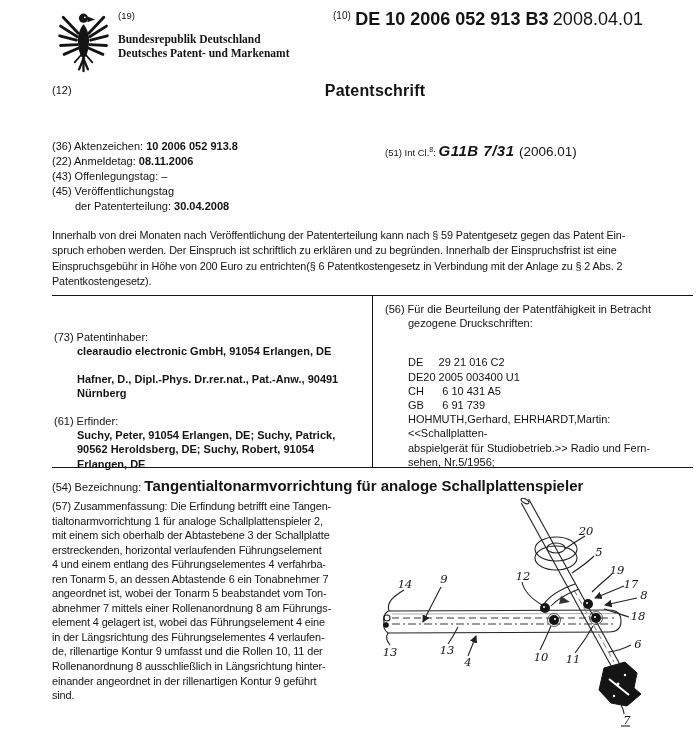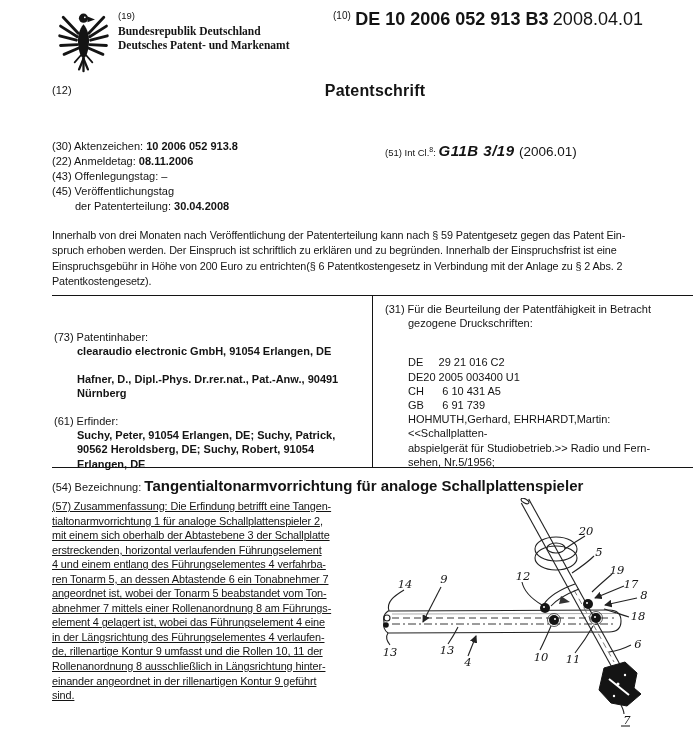--- a/index.html
+++ b/index.html
@@ -2,21 +2,21 @@
 <html><head>
 <meta charset="utf-8">
 <style>
   html,body{margin:0;padding:0;background:#fff;}
   .page{position:relative;width:700px;height:734px;background:#fff;color:#141414;
         font-family:"Liberation Sans", sans-serif;overflow:hidden;}
   .b{font-weight:bold;}
   
   .eagle{position:absolute;left:57px;top:6px;width:53px;height:72px;}
   .agency{position:absolute;left:118px;top:9px;line-height:14px;}
-  .agency .code{font-size:9.5px;display:block;margin-bottom:1px;}
+  .agency .code{font-size:9.5px;display:block;margin-bottom:9px;}
   .agency .ln{font-size:11.5px;font-weight:bold;display:block;font-family:Liberation Serif, serif;}
   .pubnum{position:absolute;left:333px;top:9px;white-space:nowrap;}
   .pubnum .code{font-size:10px;vertical-align:6px;}
   .pubnum .num{font-size:18px;font-weight:bold;}
   .pubnum .date{font-size:18px;}
   .code12{position:absolute;left:52px;top:84px;font-size:11px;}
   .doctype{position:absolute;left:25px;top:82px;width:700px;text-align:center;
            font-size:16px;font-weight:bold;letter-spacing:.2px;}
   
   .biblio-left{position:absolute;left:52px;top:139px;font-size:11px;line-height:15px;}
@@ -33,21 +33,21 @@
   .rule2{position:absolute;left:52px;top:467px;width:641px;border-top:1.6px solid #141414;}
   .parties{position:absolute;left:54px;top:302px;width:315px;font-size:11px;line-height:14.4px;margin-top:28px;}
   .entry{margin-bottom:13px;}
   .entry .val{font-weight:bold;white-space:pre-line;padding-left:23px;}
   .citations{position:absolute;left:385px;top:302px;width:308px;font-size:11px;line-height:14.2px;}
   .citations .lab{white-space:pre-line;padding-left:23px;text-indent:-23px;}
   .citations .items{font-weight:normal;white-space:pre-wrap;padding-left:23px;margin-top:25px;}
   .title54{position:absolute;left:52px;top:477px;font-size:11px;white-space:nowrap;}
   .title54 .t{font-weight:bold;font-size:15px;}
   .abstract{position:absolute;left:52px;top:499px;width:322px;font-size:10.9px;
-            line-height:14.55px;white-space:pre-line;letter-spacing:-.12px;text-decoration:underline;}
+            line-height:14.55px;white-space:pre-line;letter-spacing:-.12px;}
   
   .figure{position:absolute;left:378px;top:498px;width:322px;height:236px;}
   .figure svg{position:absolute;left:0;top:0;}
   .flabel{position:absolute;transform:translate(-50%,-50%);
           font-family:"DejaVu Serif", serif;font-style:italic;font-size:11.5px;color:#141414;}
 </style>
 </head>
 <body>
 
 <div class="page">
@@ -89,30 +89,30 @@
   <div class="pubnum">
     <span class="code">(10)</span>
     <span class="num">DE 10 2006 052 913 B3</span>
     <span class="date">2008.04.01</span>
   </div>
 
   <div class="code12">(12)</div>
   <div class="doctype">Patentschrift</div>
 
   <div class="biblio-left">
-    <div class="brow"><span>(30) Aktenzeichen: </span><span class="b">10 2006 052 913.8</span></div>
+    <div class="brow"><span>(36) Aktenzeichen: </span><span class="b">10 2006 052 913.8</span></div>
     <div class="brow"><span>(22) Anmeldetag: </span><span class="b">08.11.2006</span></div>
     <div class="brow"><span>(43) Offenlegungstag: </span><span>–</span></div>
     <div class="brow"><span>(45) Veröffentlichungstag</span></div>
     <div class="brow indent"><span>der Patenterteilung: </span><span class="b">30.04.2008</span></div>
   </div>
 
   <div class="intcl">
     <span class="code">(51) Int Cl.</span><span class="code sup">8</span><span class="code">:  </span>
-    <span class="val">G11B 3/19</span>
+    <span class="val">G11B 7/31</span>
     <span class="ed"> (2006.01)</span>
   </div>
 
   <div class="notice">Innerhalb von drei Monaten nach Veröffentlichung der Patenterteilung kann nach § 59 Patentgesetz gegen das Patent Ein-
 spruch erhoben werden. Der Einspruch ist schriftlich zu erklären und zu begründen. Innerhalb der Einspruchsfrist ist eine
 Einspruchsgebühr in Höhe von 200 Euro zu entrichten(§ 6 Patentkostengesetz in Verbindung mit der Anlage zu § 2 Abs. 2
 Patentkostengesetz).</div>
 
   <div class="rule1"></div>
   <div class="vdiv"></div>
@@ -129,21 +129,21 @@
     </div>
     <div class="entry">
       <div>(61) Erfinder:</div>
       <div class="val">Suchy, Peter, 91054 Erlangen, DE; Suchy, Patrick,
 90562 Heroldsberg, DE; Suchy, Robert, 91054
 Erlangen, DE</div>
     </div>
   </div>
 
   <div class="citations">
-    <div class="lab">(31) Für die Beurteilung der Patentfähigkeit in Betracht
+    <div class="lab">(56) Für die Beurteilung der Patentfähigkeit in Betracht
 gezogene Druckschriften:</div>
     <div class="items">DE     29 21 016 C2
 DE20 2005 003400 U1
 CH      6 10 431 A5
 GB      6 91 739
 HOHMUTH,Gerhard, EHRHARDT,Martin:
 &lt;&lt;Schallplatten-
 abspielgerät für Studiobetrieb.&gt;&gt; Radio und Fern-
 sehen, Nr.5/1956;</div>
   </div>

